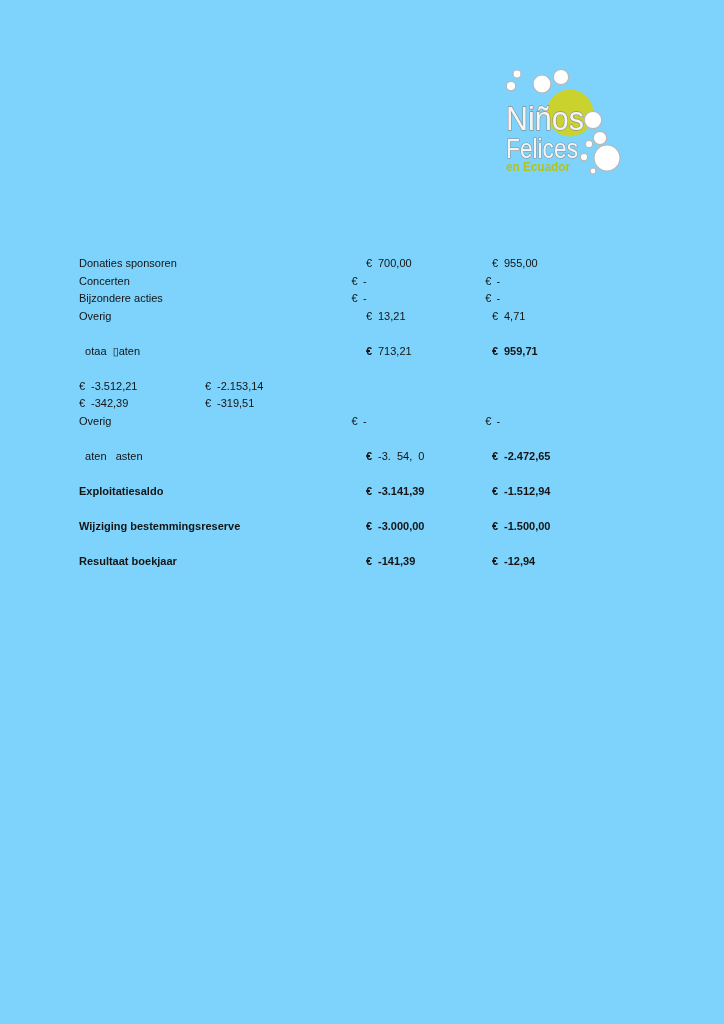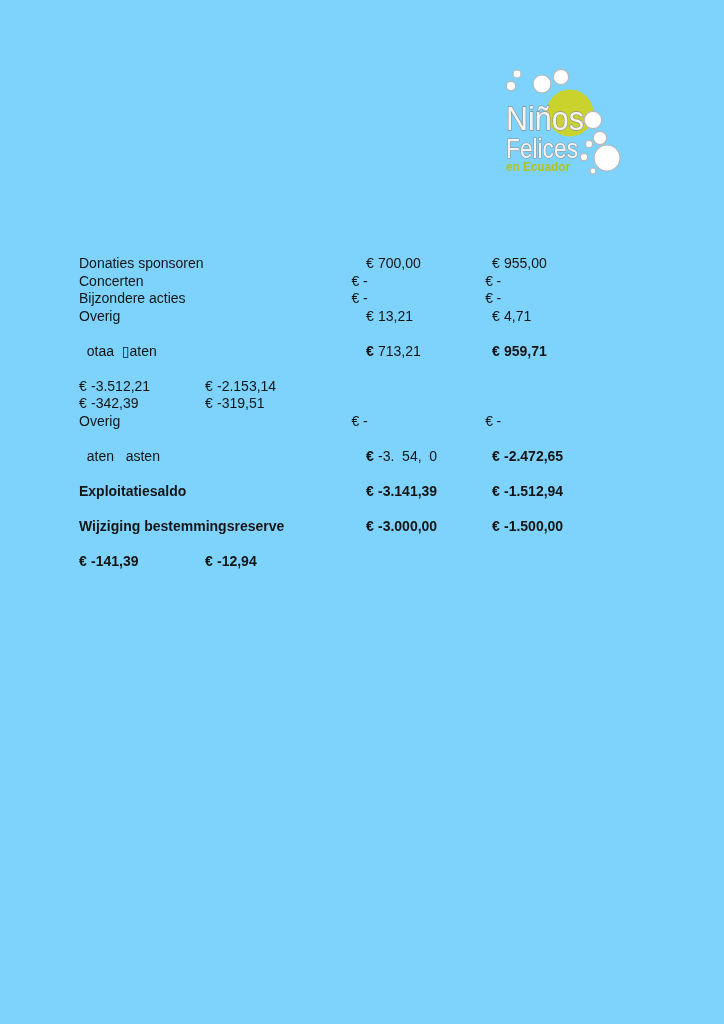--- a/index.html
+++ b/index.html
@@ -12,21 +12,21 @@
     font-family:"Liberation Sans", sans-serif;
     color:#141414;
   }
   
   #logo{
     position:absolute;left:488px;top:56px;width:150px;height:128px;
   }
   
   #fintable{
     position:absolute;left:79px;top:255px;width:500px;
-    font-size:14px;
+    font-size:11px;
   }
   .row{display:flex;height:17.5px;line-height:17.5px;align-items:center;}
   .row.gap{margin-top:17.5px;}
   .lbl{width:287px;white-space:pre;overflow:hidden;}
   .eur{width:12px;}
   .val{width:71px;text-align:left;white-space:pre;}
   .val.v2{width:72px;}
   .spacer{width:43px;}
   .val.dash{padding-right:14px;}
   
@@ -146,20 +146,21 @@
       </div>
       <div class="row gap bold">
         <div class="lbl">Wijziging bestemmingsreserve</div>
         <div class="eur">€</div>
         <div class="val v1">-3.000,00</div>
         <div class="spacer"></div>
         <div class="eur">€</div>
         <div class="val v2">-1.500,00</div>
       </div>
       <div class="row gap bold">
+        <div class="lbl">Resultaat boekjaar</div>
         <div class="eur">€</div>
         <div class="val v1">-141,39</div>
         <div class="spacer"></div>
         <div class="eur">€</div>
         <div class="val v2">-12,94</div>
       </div>
     </div>
 
 </div>
 

